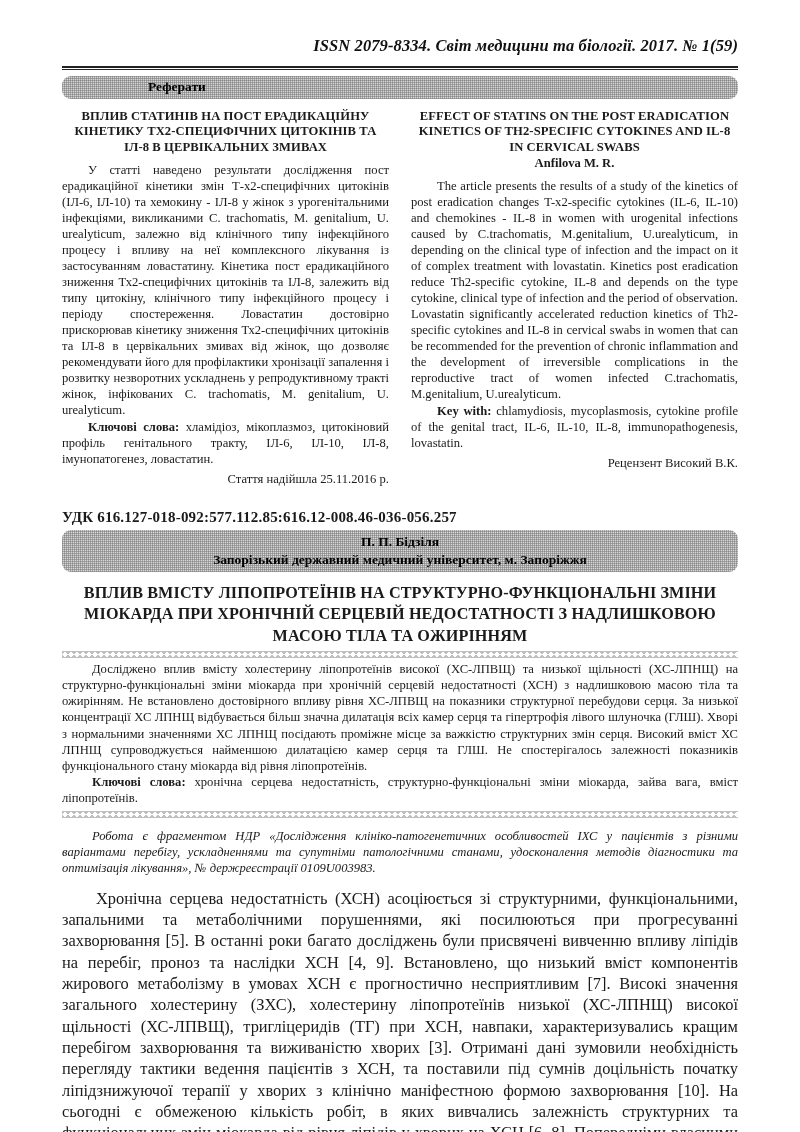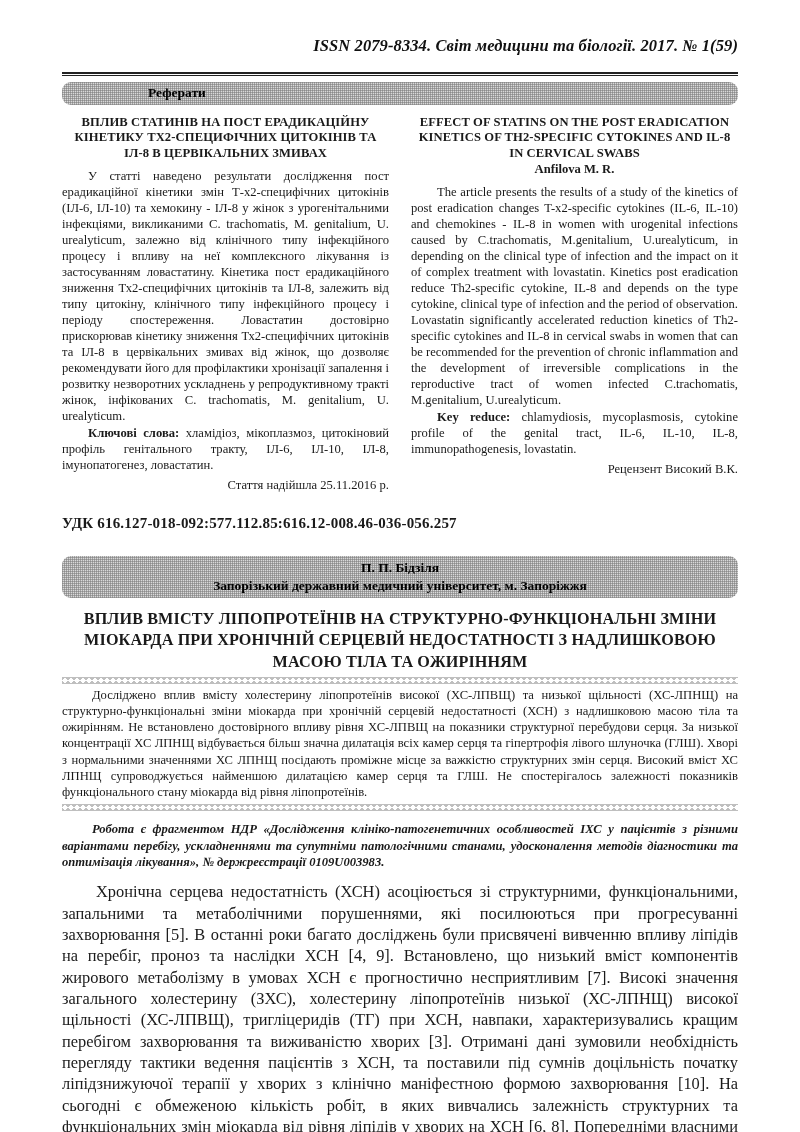--- a/index.html
+++ b/index.html
@@ -25,21 +25,21 @@
   }
 
   
   .runhead {
     text-align: right;
     font-style: italic;
     font-weight: bold;
     font-size: 16.5px;
     letter-spacing: .1px;
     padding-top: 36px;
-    padding-bottom: 16px;
+    padding-bottom: 10px;
     color: #111;
   }
   .rule-double {
     border-top: 2px solid #222;
     border-bottom: 1px solid #222;
     height: 1px;
     margin-bottom: 6px;
   }
 
   
@@ -97,21 +97,21 @@
     text-align: right;
     font-size: 12.6px;
     margin-top: 4px;
   }
 
   
   .udc {
     font-weight: bold;
     font-size: 15px;
     margin-top: 22px;
-    margin-bottom: 24px;
+    margin-bottom: 4px;
     letter-spacing: .2px;
   }
   .art-title {
     text-align: center;
     font-weight: bold;
     font-size: 16.2px;
     line-height: 1.3;
     margin-top: 11px;
     margin-bottom: 4px;
     letter-spacing: .1px;
@@ -143,21 +143,20 @@
     line-height: 1.29;
     text-indent: 30px;
   }
   .funding {
     text-align: justify;
     font-style: italic;
     font-size: 12.6px;
     line-height: 1.30;
     text-indent: 30px;
     margin-top: 10px;
-    font-weight: bold;
   }
 
   .body-par {
     text-align: justify;
     font-size: 16.4px;
     line-height: 1.30;
     text-indent: 34px;
     margin-top: 11px;
   }
 </style>
@@ -180,38 +179,39 @@
         <div class="ab-title">ВПЛИВ СТАТИНІВ НА ПОСТ ЕРАДИКАЦІЙНУ КІНЕТИКУ ТХ2-СПЕЦИФІЧНИХ ЦИТОКІНІВ ТА ІЛ-8 В ЦЕРВІКАЛЬНИХ ЗМИВАХ</div>
         <div class="ab-body">У статті наведено результати дослідження пост ерадикаційної кінетики змін Т-х2-специфічних цитокінів (ІЛ-6, ІЛ-10) та хемокину - ІЛ-8 у жінок з урогенітальними інфекціями, викликаними C. trachomatis, M. genitalium, U. urealyticum, залежно від клінічного типу інфекційного процесу і впливу на неї комплексного лікування із застосуванням ловастатину. Кінетика пост ерадикаційного зниження Тх2-специфічних цитокінів та ІЛ-8, залежить від типу цитокіну, клінічного типу інфекційного процесу і періоду спостереження. Ловастатин достовірно прискорював кінетику зниження Тх2-специфічних цитокінів та ІЛ-8 в цервікальних змивах від жінок, що дозволяє рекомендувати його для профілактики хронізації запалення і розвитку незворотних ускладнень у репродуктивному тракті жінок, інфікованих C. trachomatis, M. genitalium, U. urealyticum.</div>
         <div class="ab-kw"><b>Ключові слова:</b><span> хламідіоз, мікоплазмоз, цитокіновий профіль генітального тракту, ІЛ-6, ІЛ-10, ІЛ-8, імунопатогенез, ловастатин.</span></div>
         <div class="ab-foot">Стаття надійшла 25.11.2016 р.</div>
       </div>
 
       <div class="col">
         <div class="ab-title">EFFECT OF STATINS ON THE POST ERADICATION KINETICS OF TH2-SPECIFIC CYTOKINES AND IL-8 IN CERVICAL SWABS</div>
         <div class="ab-author">Anfilova M. R.</div>
         <div class="ab-body">The article presents the results of a study of the kinetics of post eradication changes T-x2-specific cytokines (IL-6, IL-10) and chemokines - IL-8 in women with urogenital infections caused by C.trachomatis, M.genitalium, U.urealyticum, in depending on the clinical type of infection and the impact on it of complex treatment with lovastatin. Kinetics post eradication reduce Th2-specific cytokine, IL-8 and depends on the type cytokine, clinical type of infection and the period of observation. Lovastatin significantly accelerated reduction kinetics of Th2-specific cytokines and IL-8 in cervical swabs in women that can be recommended for the prevention of chronic inflammation and the development of irreversible complications in the reproductive tract of women infected C.trachomatis, M.genitalium, U.urealyticum.</div>
-        <div class="ab-kw"><b>Key reduce:</b><span> chlamydiosis, mycoplasmosis, cytokine profile of the genital tract, IL-6, IL-10, IL-8, immunopathogenesis, lovastatin.</span></div>
+        <div class="ab-kw"><b>Key with:</b><span> chlamydiosis, mycoplasmosis, cytokine profile of the genital tract, IL-6, IL-10, IL-8, immunopathogenesis, lovastatin.</span></div>
         <div class="ab-foot">Рецензент Високий В.К.</div>
       </div>
 
     </div>
 
     <div class="udc">УДК 616.127-018-092:577.112.85:616.12-008.46-036-056.257</div>
 
     <div class="band band-center">
       <div>П. П. Бідзіля</div>
       <div>Запорізький державний медичний університет, м. Запоріжжя</div>
     </div>
 
     <div class="art-title">ВПЛИВ ВМІСТУ ЛІПОПРОТЕЇНІВ НА СТРУКТУРНО-ФУНКЦІОНАЛЬНІ ЗМІНИ МІОКАРДА ПРИ ХРОНІЧНІЙ СЕРЦЕВІЙ НЕДОСТАТНОСТІ З НАДЛИШКОВОЮ МАСОЮ ТІЛА ТА ОЖИРІННЯМ</div>
 
     <div class="zigzag"></div>
 
     <div class="abs2">Досліджено вплив вмісту холестерину ліпопротеїнів високої (ХС-ЛПВЩ) та низької щільності (ХС-ЛПНЩ) на структурно-функціональні зміни міокарда при хронічній серцевій недостатності (ХСН) з надлишковою масою тіла та ожирінням. Не встановлено достовірного впливу рівня ХС-ЛПВЩ на показники структурної перебудови серця. За низької концентрації ХС ЛПНЩ відбувається більш значна дилатація всіх камер серця та гіпертрофія лівого шлуночка (ГЛШ). Хворі з нормальними значеннями ХС ЛПНЩ посідають проміжне місце за важкістю структурних змін серця. Високий вміст ХС ЛПНЩ супроводжується найменшою дилатацією камер серця та ГЛШ. Не спостерігалось залежності показників функціонального стану міокарда від рівня ліпопротеїнів.</div>
+    <div class="abs2-kw"><b>Ключові слова:</b><span> хронічна серцева недостатність, структурно-функціональні зміни міокарда, зайва вага, вміст ліпопротеїнів.</span></div>
 
     <div class="zigzag"></div>
 
     <div class="funding">Робота є фрагментом НДР «Дослідження клініко-патогенетичних особливостей ІХС у пацієнтів з різними варіантами перебігу, ускладненнями та супутніми патологічними станами, удосконалення методів діагностики та оптимізація лікування», № держреєстрації 0109U003983.</div>
 
     <div class="body-par">Хронічна серцева недостатність (ХСН) асоціюється зі структурними, функціональними, запальними та метаболічними порушеннями, які посилюються при прогресуванні захворювання [5]. В останні роки багато досліджень були присвячені вивченню впливу ліпідів на перебіг, проноз та наслідки ХСН [4, 9]. Встановлено, що низький вміст компонентів жирового метаболізму в умовах ХСН є прогностично несприятливим [7]. Високі значення загального холестерину (ЗХС), холестерину ліпопротеїнів низької (ХС-ЛПНЩ) високої щільності (ХС-ЛПВЩ), тригліцеридів (ТГ) при ХСН, навпаки, характеризувались кращим перебігом захворювання та виживаністю хворих [3]. Отримані дані зумовили необхідність перегляду тактики ведення пацієнтів з ХСН, та поставили під сумнів доцільність початку ліпідзнижуючої терапії у хворих з клінічно маніфестною формою захворювання [10]. На сьогодні є обмеженою кількість робіт, в яких вивчались залежність структурних та функціональних змін міокарда від рівня ліпідів у хворих на ХСН [6, 8]. Попередніми власними дослідженнями було продемонстровано важчі структурно-функціональні зміни серця при нижчих концентраціях ЗХС та ТГ у хворих на ХСН з надлишковою масою тіла та ожирінням [1, 2].</div>
 
   </div>
 </div>
 

